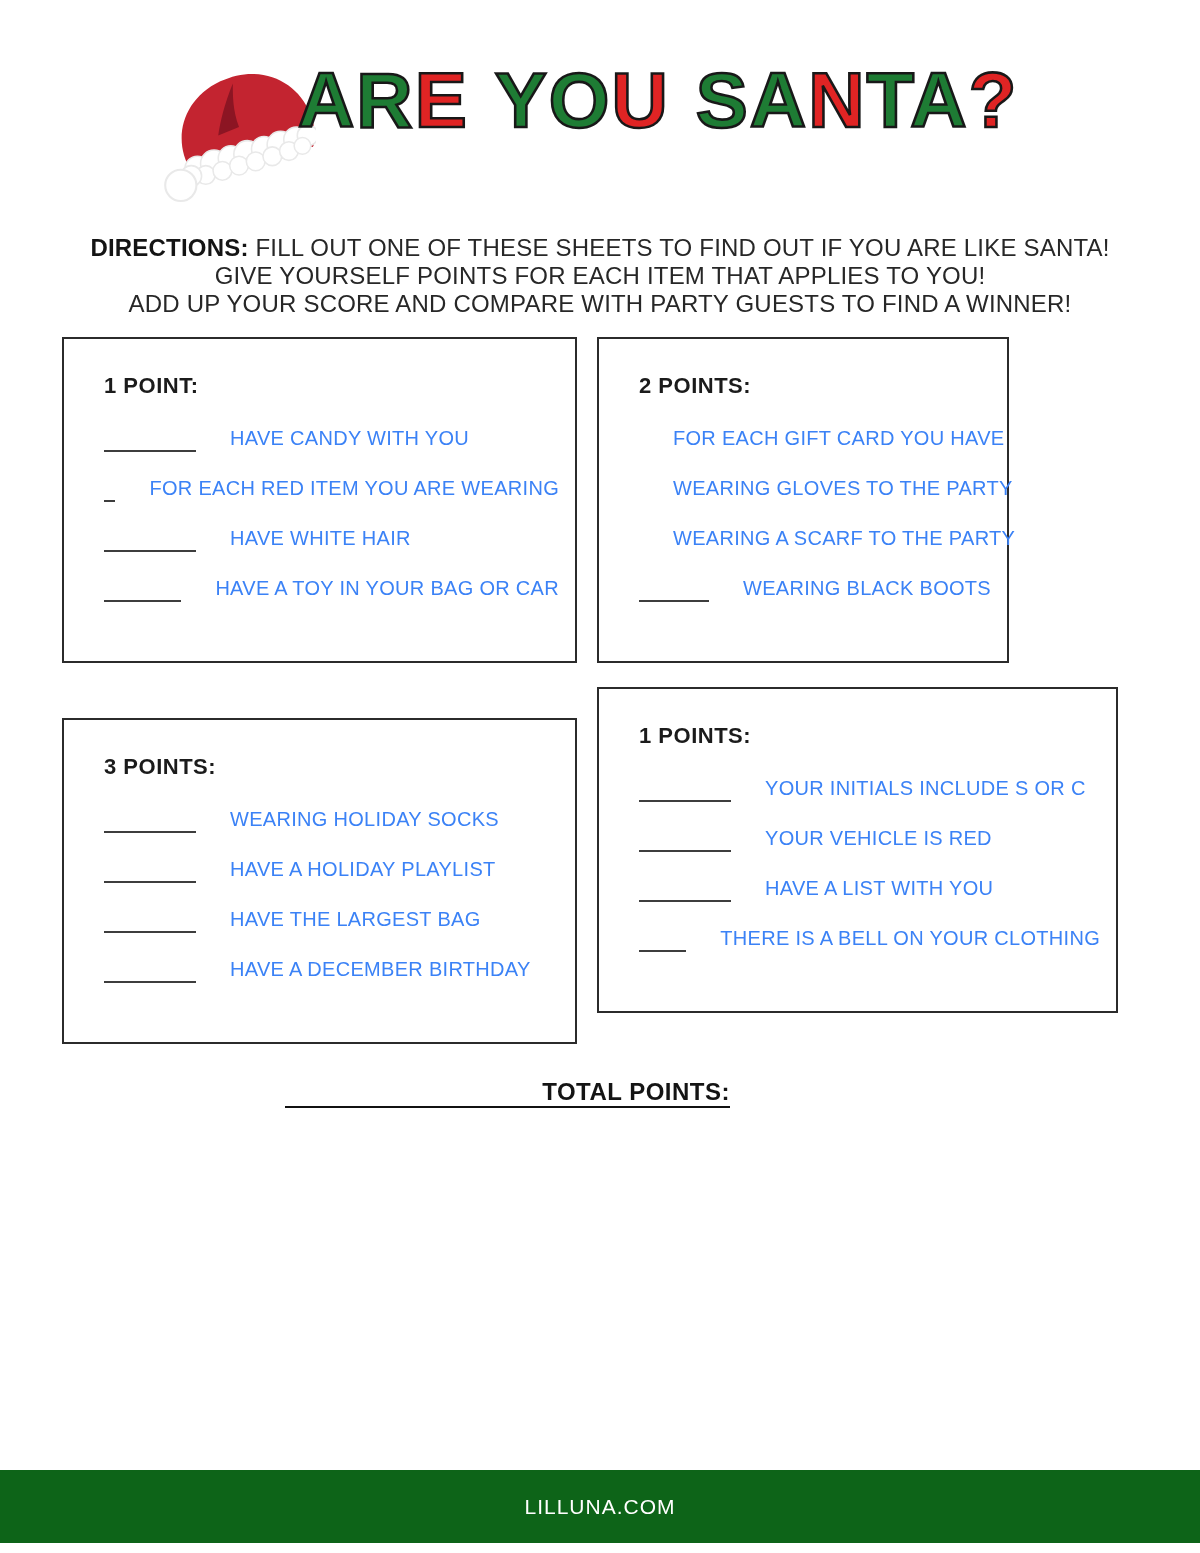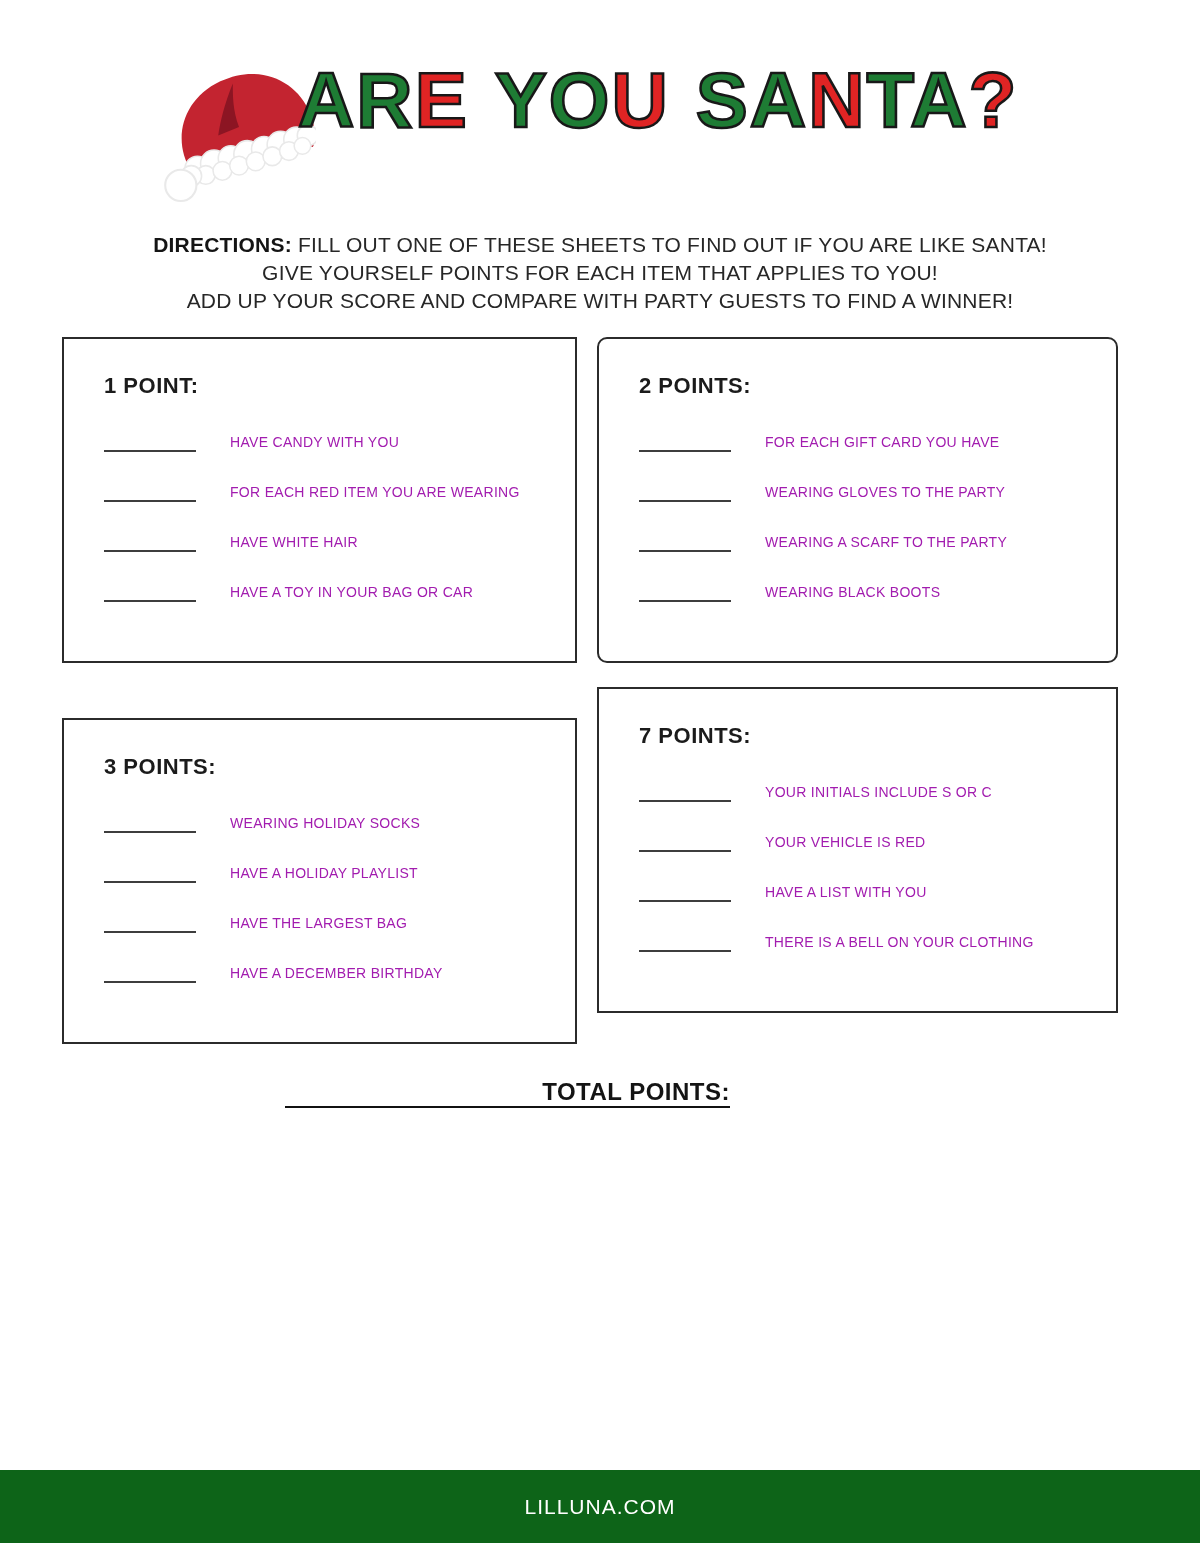--- a/index.html
+++ b/index.html
@@ -36,38 +36,38 @@
   .title .tl { -webkit-text-stroke: 2.6px #181818; }
   .title .sp { display: inline-block; width: 26px; -webkit-text-stroke: 0; }
 
   
   .directions {
     position: absolute;
     top: 210px;
     left: 0;
     width: 1200px;
     text-align: center;
-    font-size: 21px;
+    font-size: 24px;
     line-height: 28px;
     color: #272727;
     letter-spacing: 0.2px;
   }
   .directions b { color: #141414; }
 
   
   .box {
     position: absolute;
     width: 515px;
     height: 326px;
     border: 2px solid #2b2b2b;
     background: #ffffff;
     padding: 34px 16px 4px 40px;
   }
   .box-1 { left: 62px;  top: 337px; }
-  .box-2 { left: 597px; top: 337px; width: 521px; border-radius: 10px; }
+  .box-2 { left: 597px; top: 337px; width: 412px; }
   .box-3 { left: 62px;  top: 687px; margin-top: 31px; }
   .box-4 { left: 597px; top: 687px; width: 521px; }
 
   .box h2 {
     margin: 0 0 8px 0;
     font-size: 22px;
     line-height: 26px;
     font-weight: bold;
     letter-spacing: 0.5px;
     color: #1b1b1b;
@@ -75,22 +75,22 @@
   .item { display: flex; align-items: flex-end; height: 50px; }
   .blank {
     width: 92px;
     height: 0;
     border-bottom: 2px solid #3d3d3d;
     margin-bottom: 5px;
   }
   .item .label {
     margin-left: 34px;
     margin-bottom: 7px;
-    font-size: 14px;
-    color: #a21caf;
+    font-size: 20px;
+    color: #3b82f6;
     letter-spacing: 0.3px;
     white-space: nowrap;
   }
 
   
   .total {
     position: absolute;
     left: 255px;
     top: 1078px;
     display: flex;
@@ -223,21 +223,21 @@
       <div class="blank"></div>
       <div class="label">HAVE THE LARGEST BAG</div>
     </div>
     <div class="item">
       <div class="blank"></div>
       <div class="label">HAVE A DECEMBER BIRTHDAY</div>
     </div>
   </section>
 
   <section class="box box-4">
-    <h2>7 POINTS:</h2>
+    <h2>1 POINTS:</h2>
     <div class="item">
       <div class="blank"></div>
       <div class="label">YOUR INITIALS INCLUDE S OR C</div>
     </div>
     <div class="item">
       <div class="blank"></div>
       <div class="label">YOUR VEHICLE IS RED</div>
     </div>
     <div class="item">
       <div class="blank"></div>

